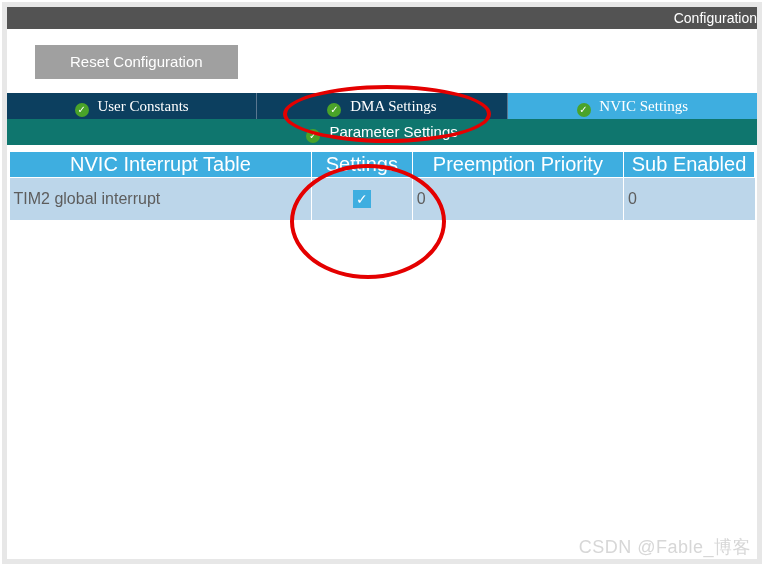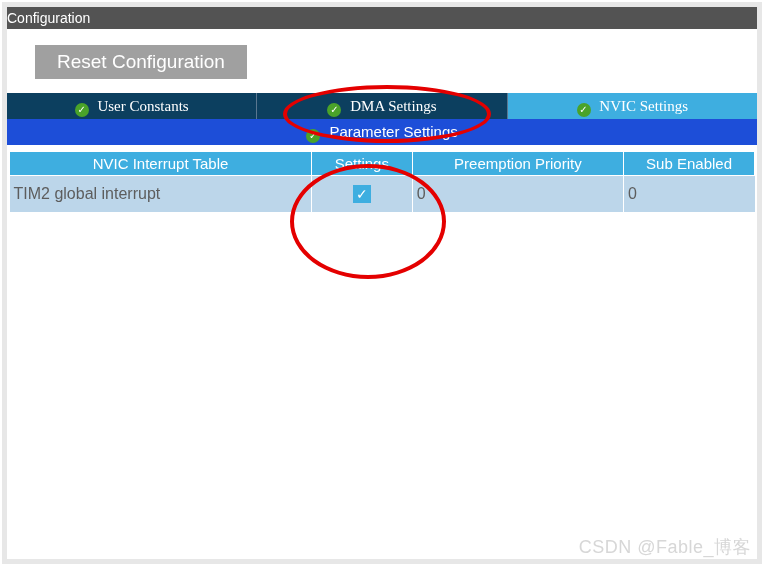--- a/index.html
+++ b/index.html
@@ -15,36 +15,36 @@
     position: relative;
   }
   .outer-border {
     position: absolute;
     top: 2px; left: 2px; right: 3px; bottom: 5px;
     border: 5px solid #e7e7e7;
   }
   .titlebar {
     background: #535353;
     color: #fff;
-    text-align: left;
+    text-align: right;
     height: 22px;
     line-height: 22px;
     font-size: 14px;
   }
   .toolbar-area {
     padding: 16px 0 14px 28px;
   }
   .reset-btn {
     display: inline-block;
     background: #a0a0a0;
     color: #fff;
     height: 34px;
     line-height: 34px;
-    padding: 0 22px;
-    font-size: 19px;
+    padding: 0 35px;
+    font-size: 15px;
     border: none;
     cursor: pointer;
   }
   .tabbar {
     display: flex;
     height: 26px;
   }
   .tab {
     flex: 1;
     background: #0c3f5f;
@@ -56,21 +56,21 @@
     cursor: pointer;
     border-right: 1px solid #5a7790;
     font-family: Liberation Serif, serif;
   }
   .tab:last-child { border-right: none; }
   .tab.active {
     background: #3eaee0;
   }
   .subtabbar {
     height: 26px;
-    background: #1d4ed8;
+    background: #0f766e;
     color: #fff;
     text-align: center;
     line-height: 26px;
     font-size: 15px;
     cursor: pointer;
   }
   .ok-icon {
     display: inline-block;
     width: 14px; height: 14px;
     border-radius: 50%;
@@ -89,26 +89,26 @@
     width: 100%;
     border-collapse: collapse;
     table-layout: fixed;
   }
   table.nvic th {
     background: #3eaee0;
     color: #fff;
     font-weight: normal;
     height: 24px;
     border: 1px solid #fff;
-    font-size: 15px;
+    font-size: 20px;
   }
   table.nvic td {
     background: #bcd6ea;
     color: #5d5d5d;
-    height: 36px;
+    height: 42px;
     padding: 3px 4px;
     font-size: 16px;
     border-right: 1px solid #fff;
   }
   table.nvic td:last-child { border-right: none; }
   .col-name     { width: 300px; }
   .col-enabled  { width: 100px; text-align: center; }
   .col-preempt  { width: 210px; }
   .col-sub      { width: 130px; }
   .chk-box {

